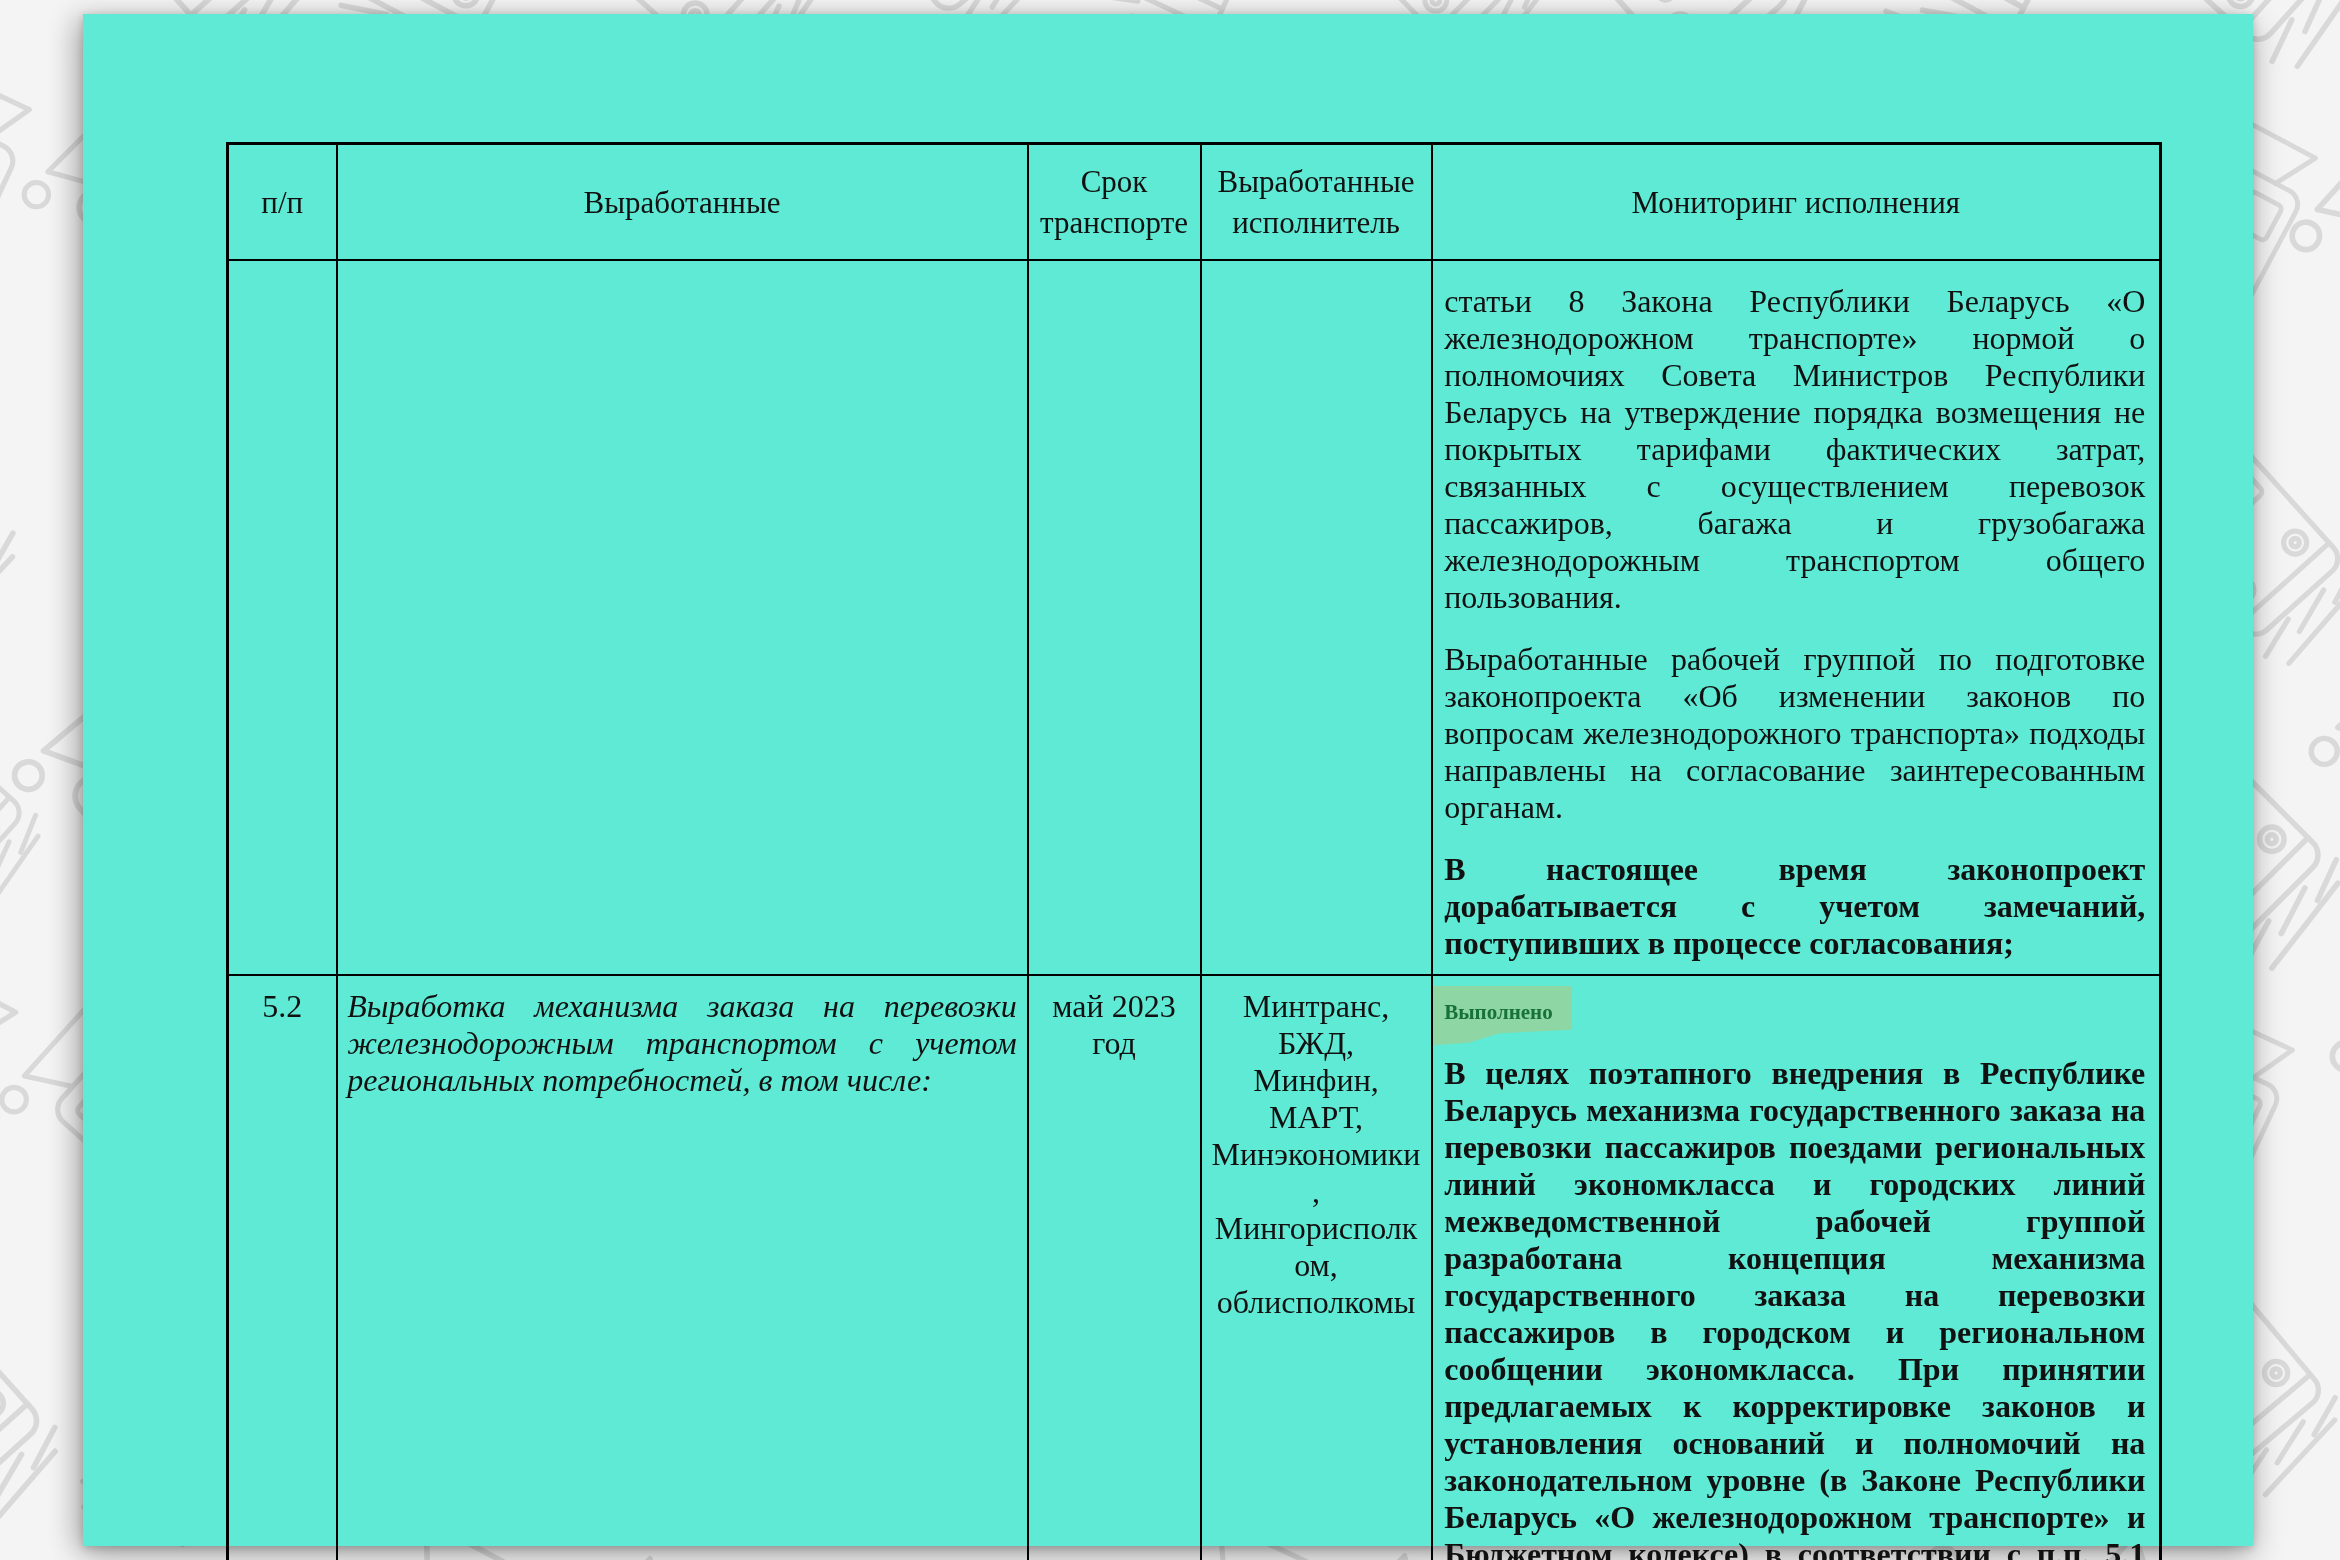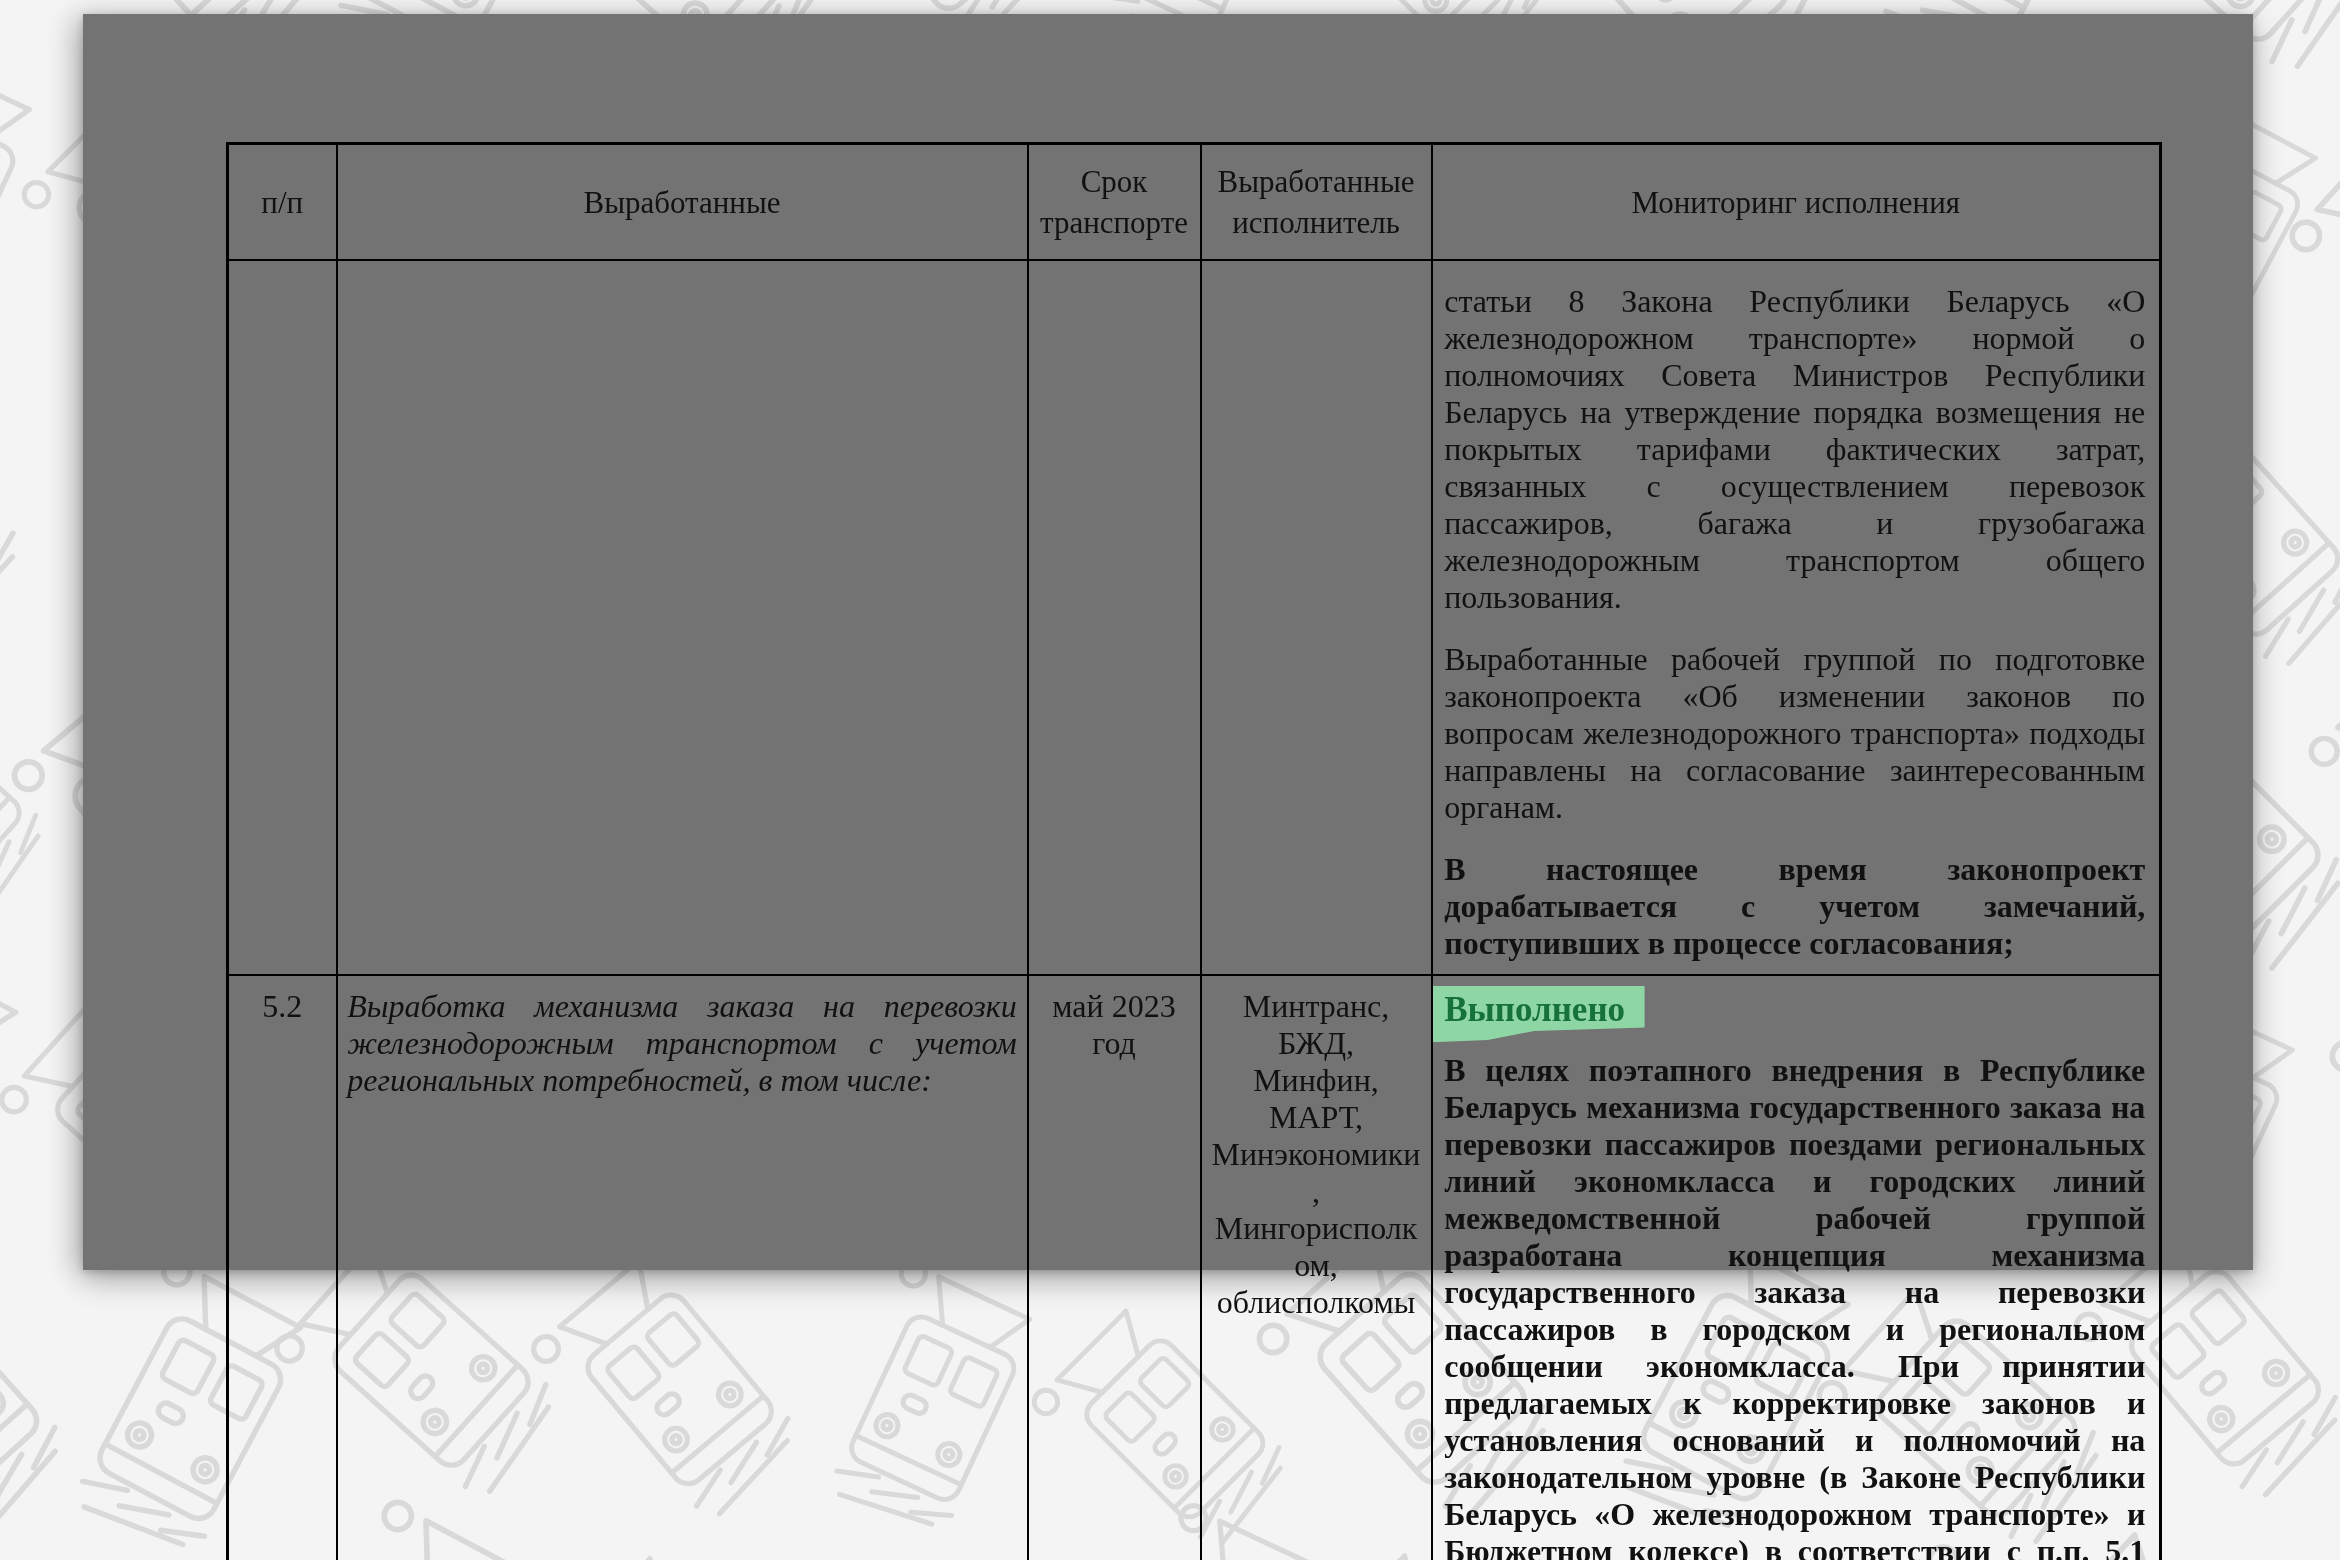--- a/index.html
+++ b/index.html
@@ -5,22 +5,22 @@
   html,body{margin:0;padding:0;}
   body{
     width:2341px;height:1560px;overflow:hidden;
     background:#f3f3f3;
     font-family:"Liberation Serif","DejaVu Serif",serif;
     color:#111;
   }
   .stage{position:relative;width:2341px;height:1560px;}
   .bg-pattern{position:absolute;left:0;top:0;width:2341px;height:1560px;}
   .sheet{
-    position:absolute;left:83px;top:13.7px;width:2170px;height:1256px;
-    background:#737373;
+    position:absolute;left:83px;top:13.7px;width:2170px;height:1532px;
+    background:#5eead4;
     box-shadow:0 9.8px 29px rgba(0,0,0,.30), 0 2px 7.8px rgba(0,0,0,.18), -13.7px 0 25px rgba(0,0,0,.10);
   }
   table.plan{
     position:absolute;left:143px;top:128px;
     width:1934px;
     border-collapse:collapse;table-layout:fixed;
     border:3.9px solid #000;
   }
   th,td{border:2.9px solid #000;vertical-align:top;padding:0;}
   thead th{
@@ -41,21 +41,21 @@
   td.cell-mon p:last-child{margin-bottom:0;font-weight:bold;}
   .status-hl{
     display:inline-block;
     background:#8ed7a4;
     padding:3.9px 19.5px 13.7px 11.7px;
     margin:-3.9px 0 0 -11.7px;
     clip-path:polygon(0 0,100% 0,100% 74%,48% 80%,26% 96%,0 100%);
   }
   .status-text{
     font-weight:bold;
-    font-size:35px;line-height:39px;
+    font-size:21px;line-height:39px;
     color:#17713a;
   }
   .mon-first{margin-top:9.8px !important;}
 </style>
 </head>
 <body>
 
 <div class="stage">
 
   <div class="bg-pattern" id="bgpat"><svg width="2341" height="1560" viewBox="0 0 2400 1600" xmlns="http://www.w3.org/2000/svg">

